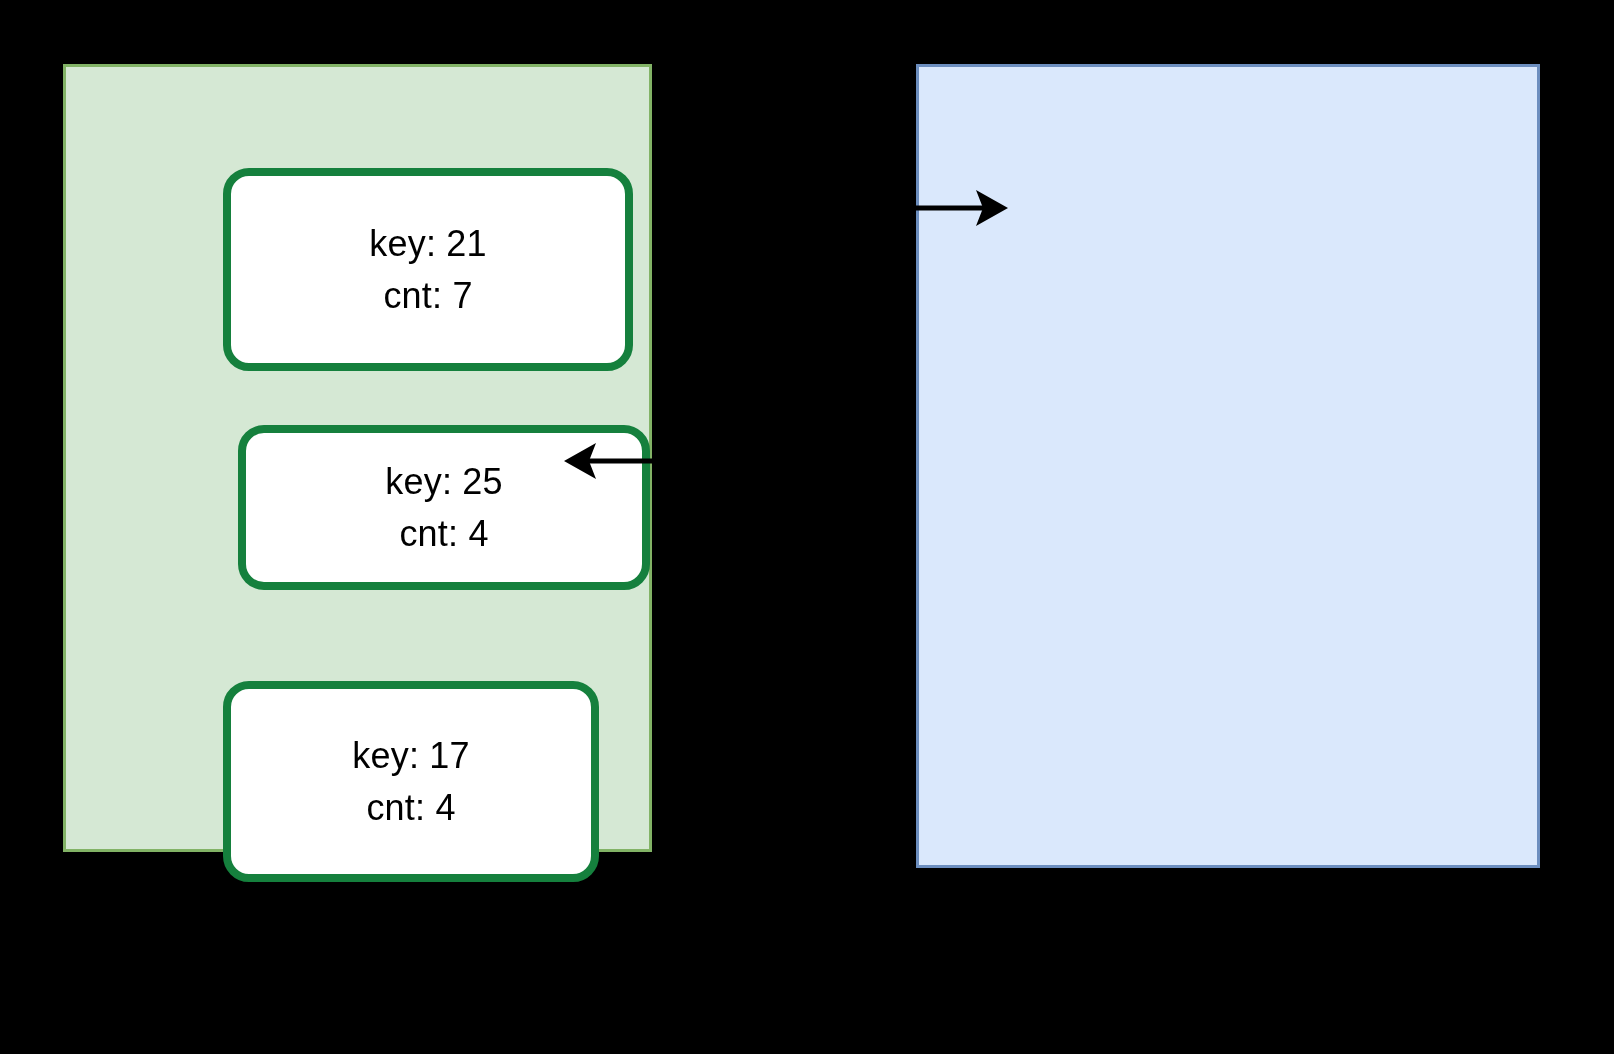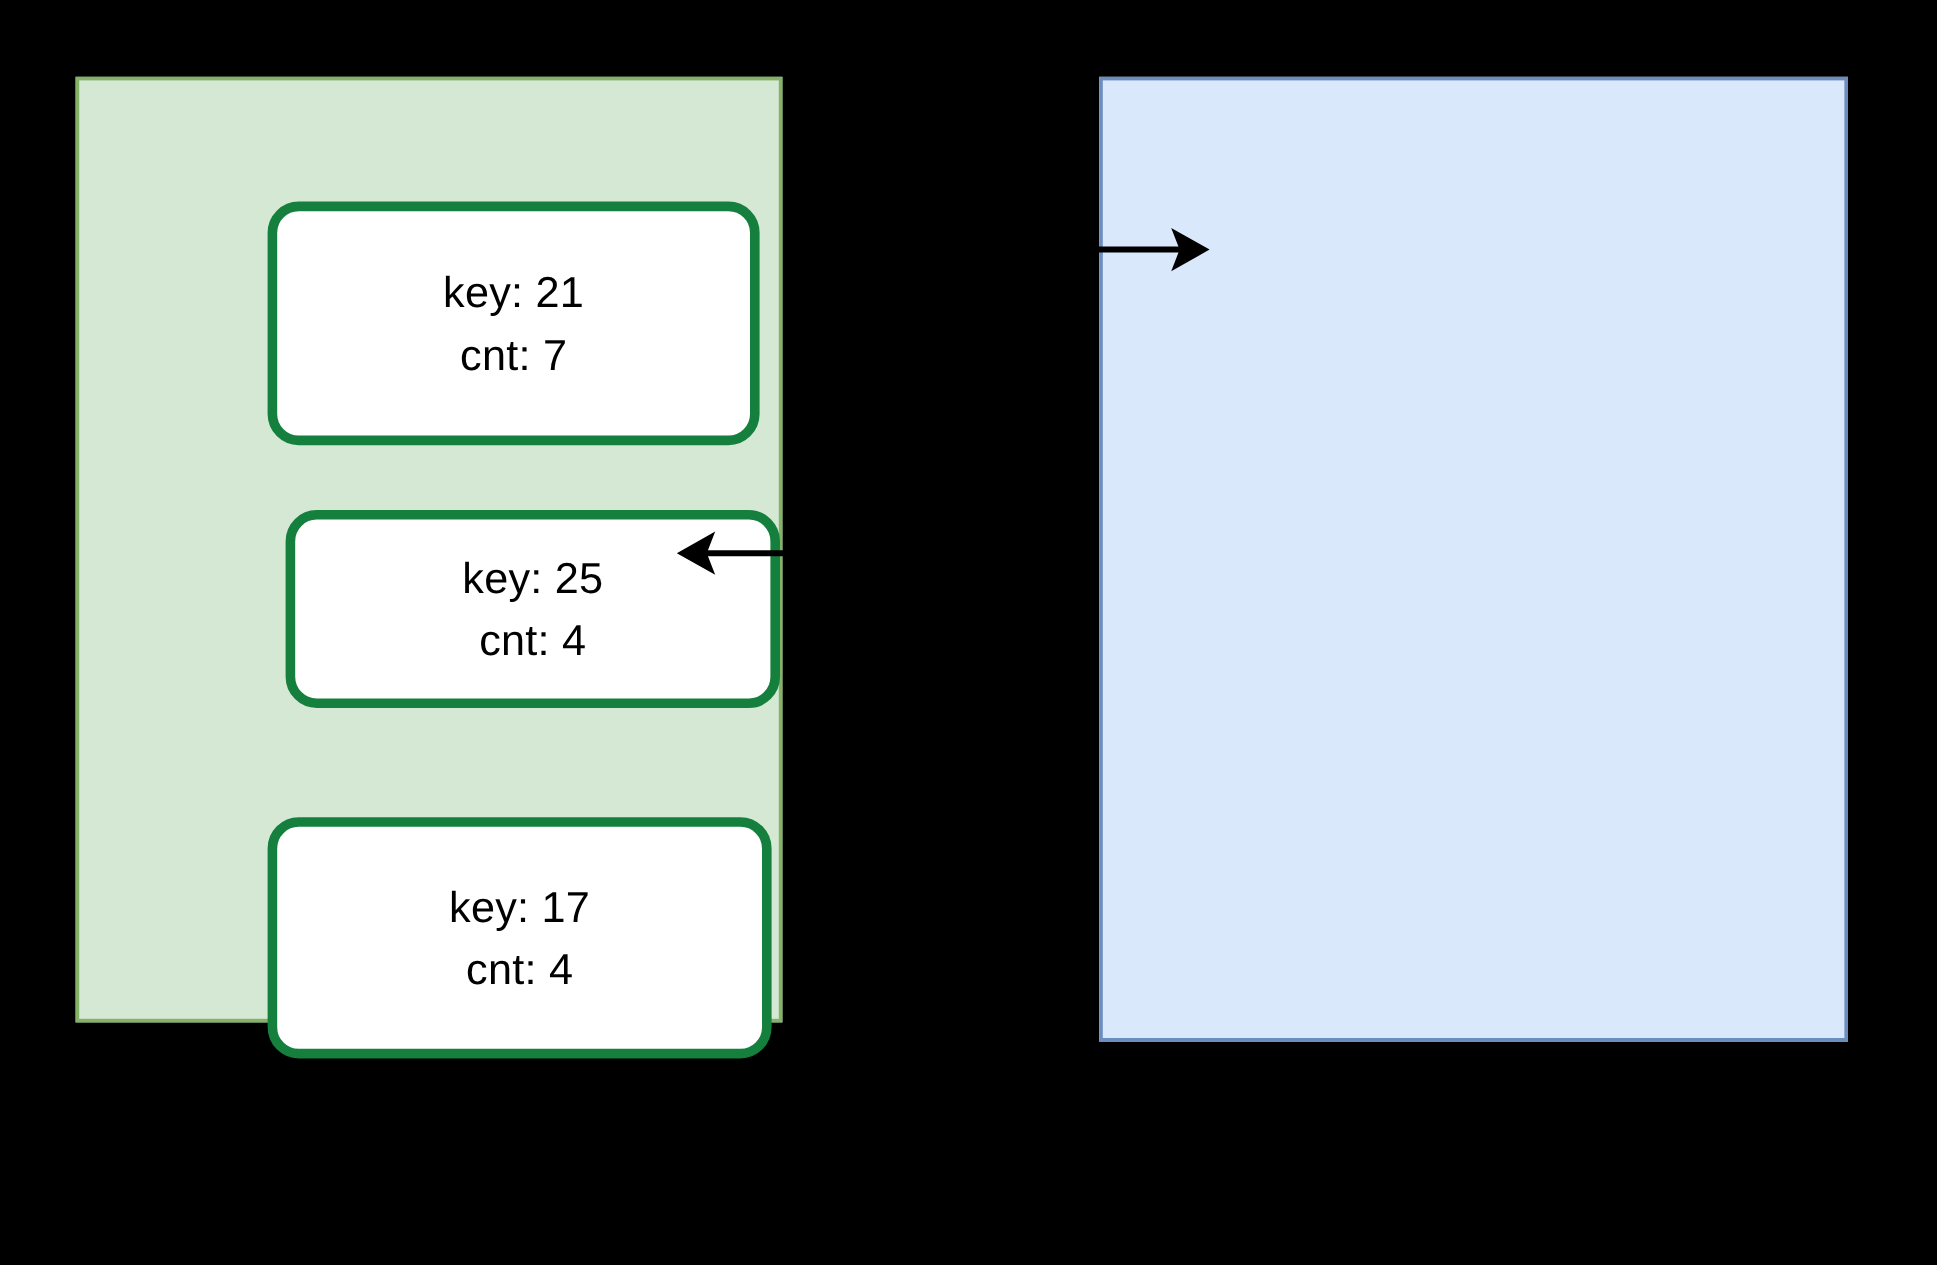--- a/index.html
+++ b/index.html
@@ -71,21 +71,21 @@
     line-height: 1.42;
     letter-spacing: 0.2px;
   }
   .node .line {
     white-space: nowrap;
   }
 
   
   #green-node-0 { left: 157px; top: 101px; width: 410px; height: 203px; }
   #green-node-1 { left: 172px; top: 358px; width: 412px; height: 165px; }
-  #green-node-2 { left: 157px; top: 614px; width: 420px; height: 201px; }
+  #green-node-2 { left: 157px; top: 614px; width: 376px; height: 201px; }
 
   
   .arrow {
     position: absolute;
   }
   #arrow-into-green { left: 556px; top: 432px; }
   #arrow-into-blue  { left: 906px; top: 179px; }
 </style>
 </head>
 <body>

